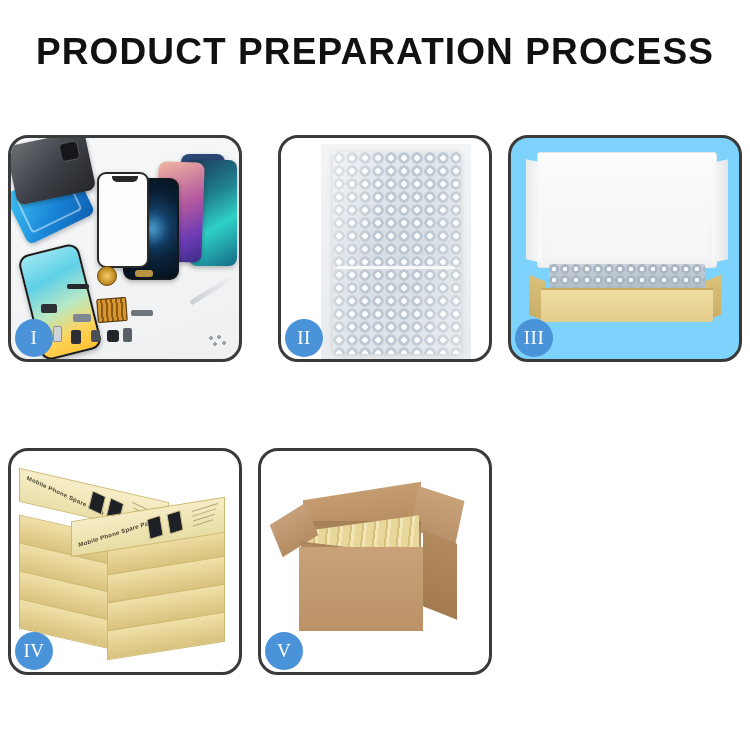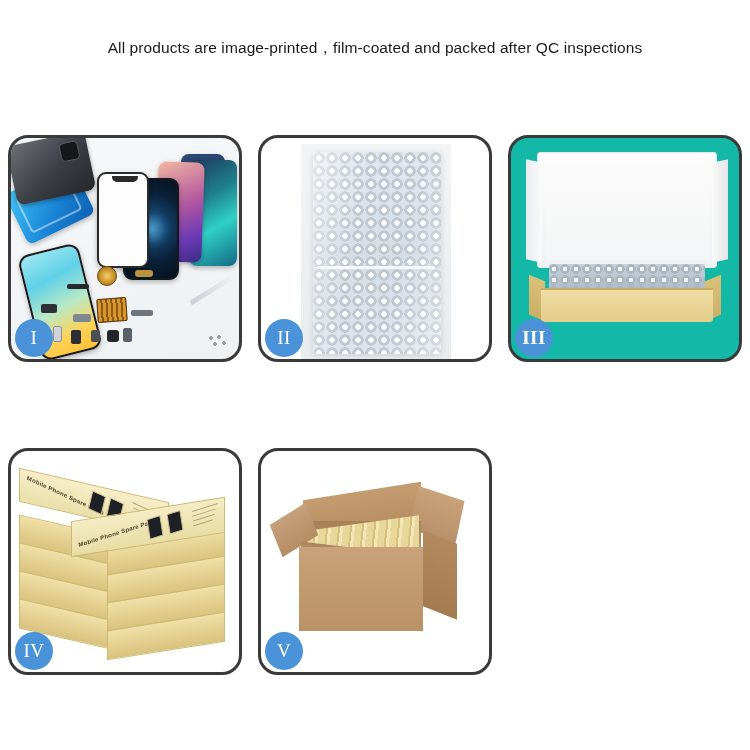--- a/index.html
+++ b/index.html
@@ -151,21 +151,21 @@
       radial-gradient(circle at 8px 10px,#9aa0a8 0 2px,transparent 2px),
       radial-gradient(circle at 17px 9px,#9aa0a8 0 2px,transparent 2px);
   }
   .tweezer {
     position:absolute; left:176px; top:150px; width:48px; height:5px;
     background: linear-gradient(90deg,#c9ced4,#eef0f3);
     transform: rotate(-32deg); border-radius:2px;
   }
 
   
-  .p2 { background:#ffffff; }
+  .p2 { background:#ffffff;margin-left:20px; }
   .bw-bg {
     position:absolute; left:40px; top:6px; width:150px; height:216px;
     background: linear-gradient(180deg,#f2f4f6 0%,#e9ecef 100%);
   }
   .bubblewrap {
     position: absolute; left: 52px; top: 14px; width: 128px; height: 202px;
     background:
       radial-gradient(circle at 6px 6px, rgba(255,255,255,.95) 0 2.5px, rgba(186,196,206,.85) 3px 5.6px, rgba(222,229,235,.55) 5.8px 6.6px, transparent 7px),
       linear-gradient(175deg,#e4e9ee 0%,#d5dce3 50%,#e1e6eb 100%);
     background-size: 13px 13px, 100% 100%;
@@ -176,21 +176,21 @@
     position:absolute; left:52px; top:14px; width:128px; height:202px;
     background: linear-gradient(100deg, rgba(255,255,255,.55) 0%, rgba(255,255,255,0) 35%, rgba(255,255,255,0) 65%, rgba(255,255,255,.35) 100%);
     pointer-events:none;
   }
   .bw-seam {
     position:absolute; left:56px; top:128px; width:118px; height:3px;
     background: rgba(255,255,255,.8); border-radius:2px;
   }
 
   
-  .p3 { background:#14b8a6;font-weight:bold; }
+  .p3 { background:#7dd3fc; }
   .box3-lid {
     position:absolute; left:26px; top:14px; width:180px; height:116px;
     background: linear-gradient(180deg,#fdfdfd 0%,#f0f1f2 100%);
     border:1px solid #e6e7e9; border-radius:3px;
   }
   .box3-lid::before{
     content:""; position:absolute; left:-12px; top:8px; width:16px; height:100px;
     background:linear-gradient(90deg,#e9eaec,#fbfbfc); transform:skewY(12deg);
   }
   .box3-lid::after{
@@ -324,21 +324,21 @@
     position:absolute; left:50px; top:152px; width:14px; height:16px;
     background: rgba(150,112,74,.45); transform: skewY(13deg);
   }
 </style>
 </head>
 <body>
 
 <div class="page">
 
   <div class="header">
-    <div class="subtitle">All products are image-printed，film-coated and packed after QC inspections</div>
+    <div class="title">PRODUCT PREPARATION PROCESS</div>
   </div>
 
   <div class="grid">
 
     <div class="panel p1">
       <div class="panel-photo">
         <div class="phone ph-blueflex"></div>
         <div class="phone ph-back"></div>
         <div class="phone ph-navy"></div>
         <div class="phone ph-teal"></div>

